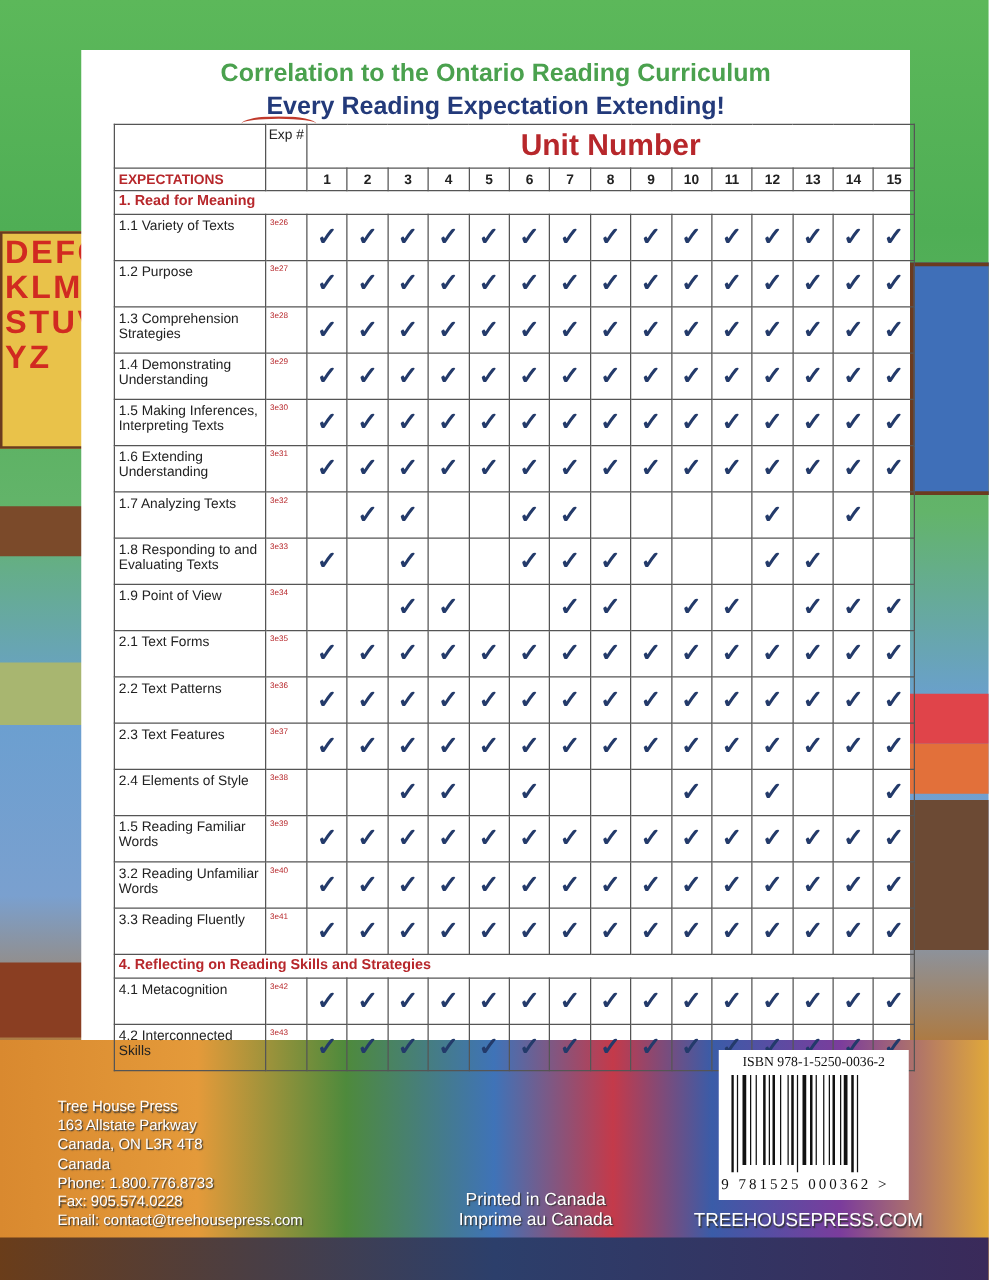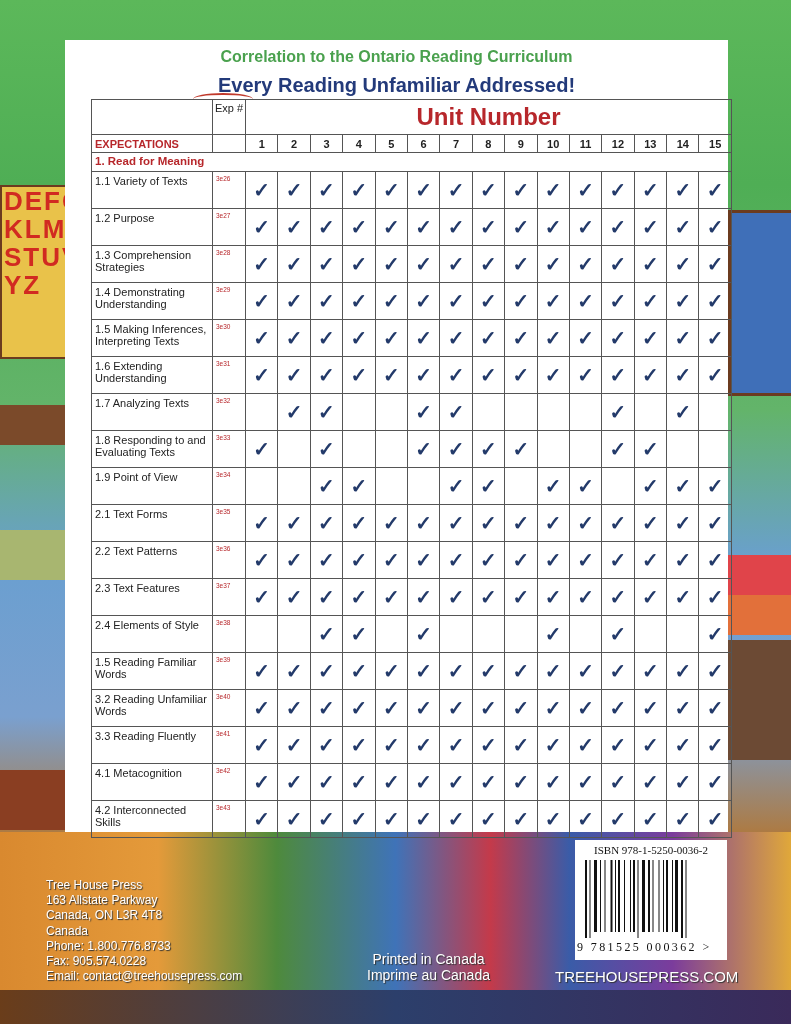--- a/index.html
+++ b/index.html
@@ -15,21 +15,21 @@
   .bg-shelf { position:absolute; left:0; top:770px; width:70px; height:60px; background:#8a3e22; }
   .bg-right-board { position:absolute; left:728px; top:210px; width:60px; height:180px; background:#3f6fb8; border:3px solid #6b3b1f; }
   .bg-right-red { position:absolute; left:728px; top:555px; width:63px; height:40px; background:#e0444a; }
   .bg-right-orange { position:absolute; left:728px; top:595px; width:63px; height:40px; background:#e2703a; }
   .bg-right-shelf { position:absolute; left:728px; top:640px; width:63px; height:120px; background:#6c4a34; }
   .bg-bottom { position:absolute; left:0; top:832px; width:791px; height:192px;
                background: linear-gradient(90deg, #d9892f 0%, #e49a3a 20%, #4e8a3c 35%, #3f73b8 50%, #c43a4a 62%, #3a5ca8 72%, #7b3c9c 85%, #e0a83a 100%); }
   .bg-bottom-dark { position:absolute; left:0; top:990px; width:791px; height:34px; background:linear-gradient(90deg,#6a3d1a,#2c3f6b,#3a2a5a); }
 
   .panel { position:absolute; left:65px; top:40px; width:663px; height:792px; background:#fff; }
-  .title1 { position:absolute; left:0; width:663px; top:8px; text-align:center; color:#4aa14e; font-weight:bold; font-size:16px; }
+  .title1 { position:absolute; left:0; width:663px; top:8px; text-align:center; color:#4aa14e; font-weight:bold; font-size:20px; }
   .title2 { position:absolute; left:0; width:663px; top:34px; text-align:center; color:#233a7a; font-weight:bold; font-size:20px; }
   .title-underline { position:absolute; left:128px; top:53px; width:60px; height:10px; border-top:2px solid #c0392b; border-radius:50% 50% 0 0; }
 
   table.grid { position:absolute; left:26px; top:59px; border-collapse:collapse; table-layout:fixed; width:641px; }
   table.grid td { border:1.5px solid #555; padding:0; vertical-align:top; }
   .c-name { width:121px; }
   .c-exp { width:33px; }
   .c-unit { width:32.4px; }
   .hdr-exp { text-align:center; font-size:11px; color:#222; line-height:13px; padding-top:2px !important; }
   .hdr-unit { text-align:center; vertical-align:middle !important; color:#b7272b; font-weight:bold; font-size:24px; }
@@ -64,21 +64,21 @@
 <div class="bg-shelf"></div>
 <div class="bg-right-board"></div>
 <div class="bg-right-red"></div>
 <div class="bg-right-orange"></div>
 <div class="bg-right-shelf"></div>
 <div class="bg-bottom"></div>
 <div class="bg-bottom-dark"></div>
 
 <div class="panel">
   <div class="title1">Correlation to the Ontario Reading Curriculum</div>
-  <div class="title2">Every Reading Unfamiliar Addressed!</div>
+  <div class="title2">Every Reading Expectation Extending!</div>
   <div class="title-underline"></div>
 
   <table class="grid">
     <colgroup>
       <col class="c-name">
         <col class="c-exp">
       <col class="c-unit">
         <col class="c-unit">
         <col class="c-unit">
         <col class="c-unit">
@@ -418,20 +418,23 @@
           <td class="chk" style="color: rgb(35, 58, 106);">✓</td>
           <td class="chk" style="color: rgb(35, 58, 106);">✓</td>
           <td class="chk" style="color: rgb(35, 58, 106);">✓</td>
           <td class="chk" style="color: rgb(35, 58, 106);">✓</td>
           <td class="chk" style="color: rgb(35, 58, 106);">✓</td>
           <td class="chk" style="color: rgb(35, 58, 106);">✓</td>
           <td class="chk" style="color: rgb(35, 58, 106);">✓</td>
           <td class="chk" style="color: rgb(35, 58, 106);">✓</td>
           <td class="chk" style="color: rgb(35, 58, 106);">✓</td>
           <td class="chk" style="color: rgb(35, 58, 106);">✓</td>
+        </tr>
+        <tr>
+          <td colspan="17" class="section">4. Reflecting on Reading Skills and Strategies</td>
         </tr>
         <tr class="item">
           <td class="row-name">4.1 Metacognition</td>
           <td class="row-code">3e42</td>
           <td class="chk" style="color: rgb(35, 58, 106);">✓</td>
           <td class="chk" style="color: rgb(35, 58, 106);">✓</td>
           <td class="chk" style="color: rgb(35, 58, 106);">✓</td>
           <td class="chk" style="color: rgb(35, 58, 106);">✓</td>
           <td class="chk" style="color: rgb(35, 58, 106);">✓</td>
           <td class="chk" style="color: rgb(35, 58, 106);">✓</td>

